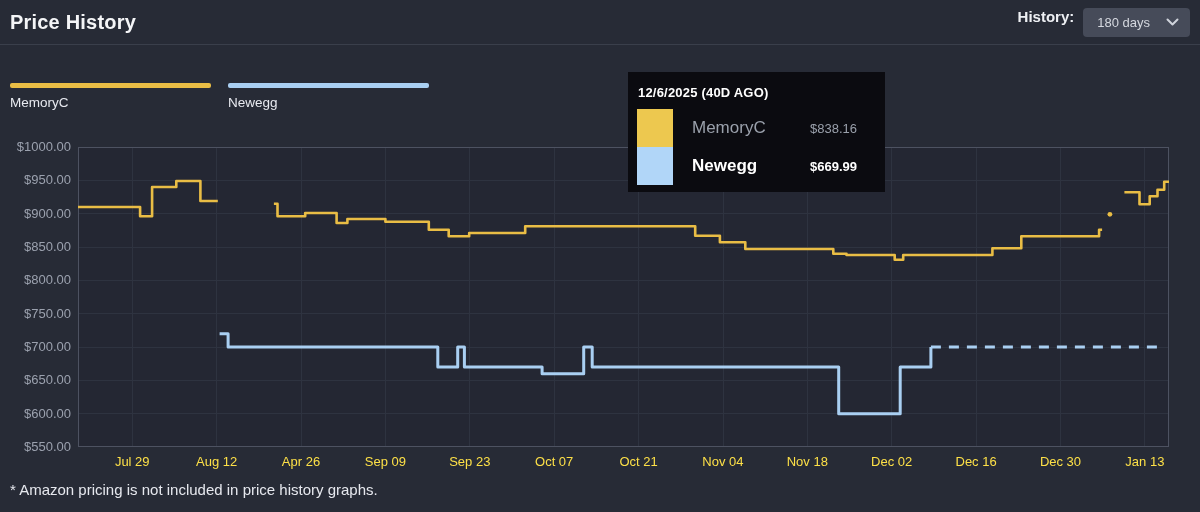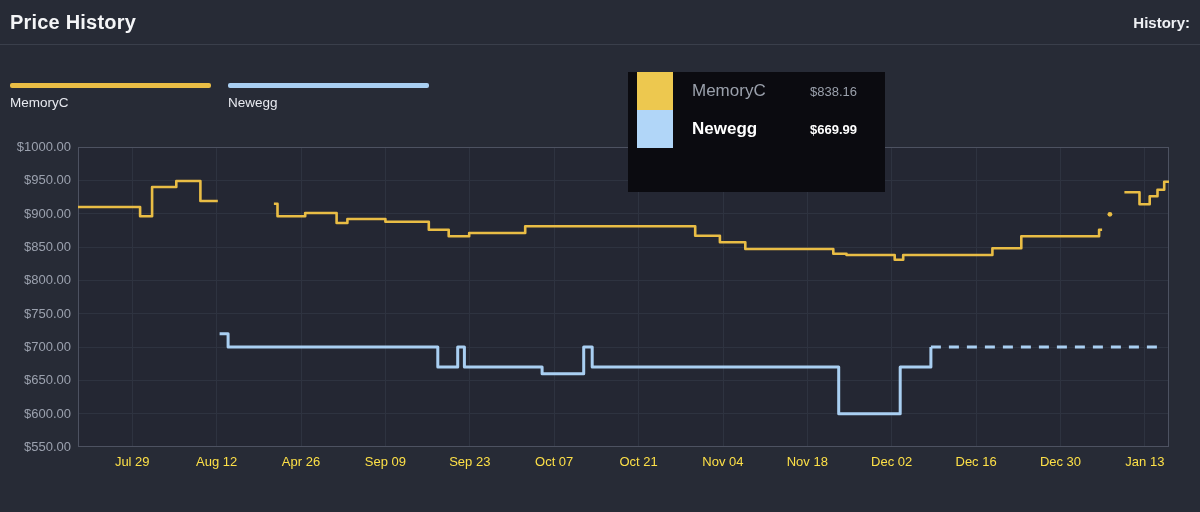--- a/index.html
+++ b/index.html
@@ -36,20 +36,26 @@
 </style>
 </head>
 <body>
 
 <div class="page">
 
   <div class="header">
     <div class="title">Price History</div>
     <div class="history">
       <span class="history-label">History:</span>
+      <div class="history-select">
+        <span>180 days</span>
+        <svg width="13" height="8" viewBox="0 0 13 8">
+          <polyline points="1.5,1.5 6.5,6.5 11.5,1.5" fill="none" stroke="#cfd3db" stroke-width="2" stroke-linecap="round" stroke-linejoin="round"></polyline>
+        </svg>
+      </div>
     </div>
   </div>
   <div class="divider"></div>
 
   <div class="legend" id="legend">
       <div class="legend-item">
         <div class="legend-bar" style="background:#e9bd45"></div>
         <div class="legend-label">MemoryC</div>
       </div>
       <div class="legend-item">
@@ -113,28 +119,30 @@
       <div class="xlab" style="left: 593.569px; top: 454px;">Oct 21</div>
       <div class="xlab" style="left: 677.956px; top: 454px;">Nov 04</div>
       <div class="xlab" style="left: 762.343px; top: 454px;">Nov 18</div>
       <div class="xlab" style="left: 846.729px; top: 454px;">Dec 02</div>
       <div class="xlab" style="left: 931.116px; top: 454px;">Dec 16</div>
       <div class="xlab" style="left: 1015.5px; top: 454px;">Dec 30</div>
       <div class="xlab" style="left: 1099.89px; top: 454px;">Jan 13</div>
     </div>
 
   <div class="tooltip">
+    <div class="t-header">12/6/2025 (40D AGO)</div>
     <div id="t-rows">
         <div class="t-row">
           <div class="t-swatch" style="background:#edc84f"></div>
           <div class="t-label t-muted">MemoryC</div>
           <div class="t-value t-muted">$838.16</div>
         </div>
         <div class="t-row">
           <div class="t-swatch" style="background:#b1d6f8"></div>
           <div class="t-label t-strong">Newegg</div>
           <div class="t-value t-strong">$669.99</div>
         </div>
       </div>
   </div>
 
+  <div class="footer">* Amazon pricing is not included in price history graphs.</div>
 
 </div>
 
 </body></html>

